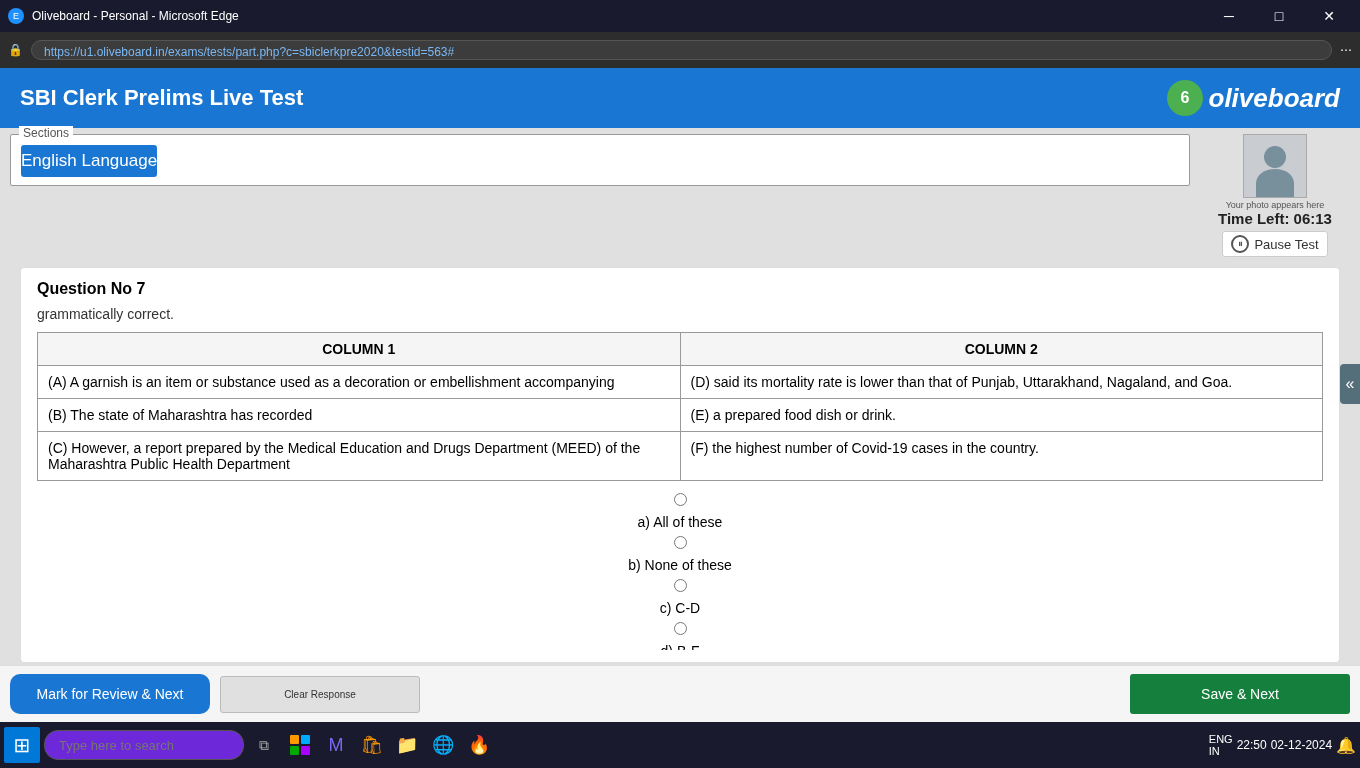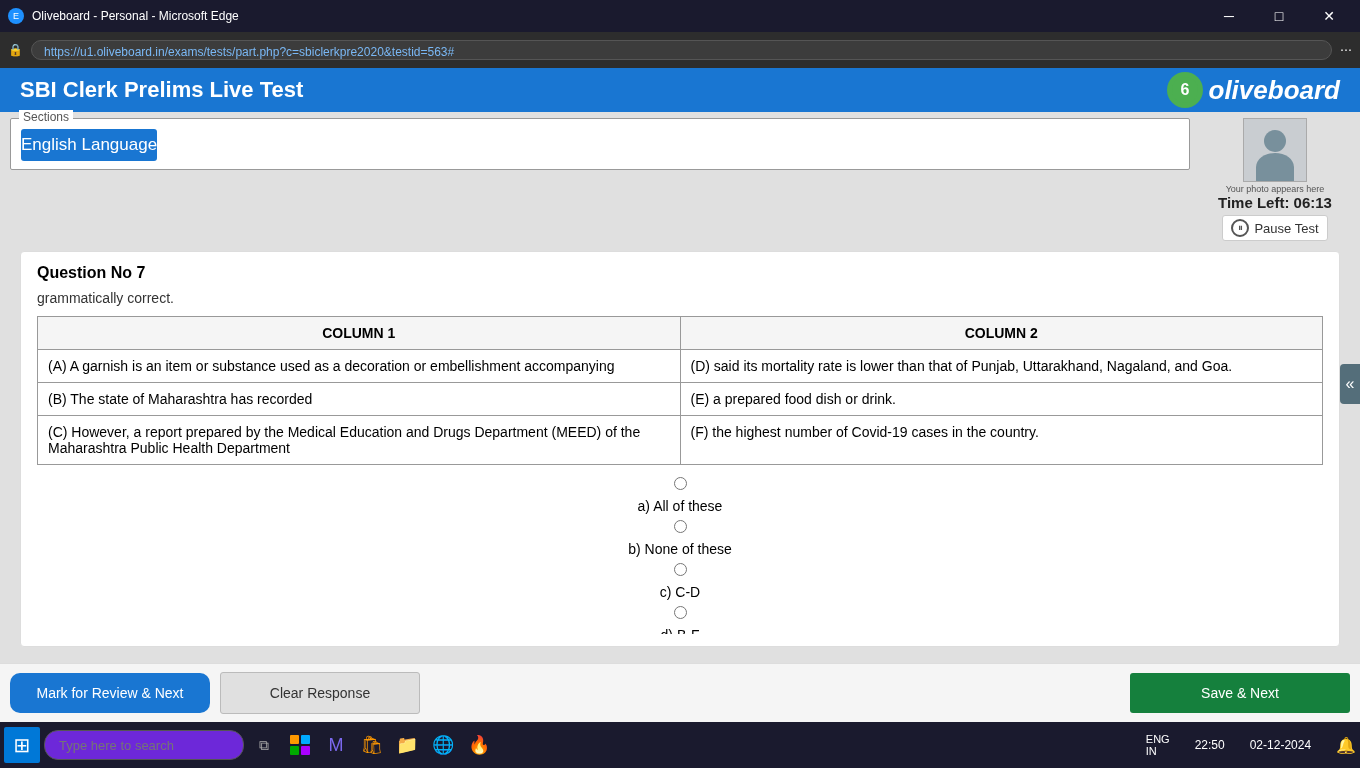--- a/index.html
+++ b/index.html
@@ -39,21 +39,21 @@
       border-radius: 16px;
       padding: 4px 12px;
       color: #7ab8f5;
       font-size: 12px;
       height: 20px;
     }
 
     
     .app-header {
       background: #1976d2;
-      height: 44px;
+      height: 60px;
       display: flex;
       align-items: center;
       justify-content: space-between;
       padding: 0 20px;
     }
     .app-title {
       color: white;
       font-size: 22px;
       font-weight: bold;
     }
@@ -152,21 +152,21 @@
       font-size: 14px;
       min-width: 200px;
     }
     .btn-clear {
       background: #e0e0e0;
       color: #333;
       border: 1px solid #bbb;
       padding: 12px 20px;
       border-radius: 3px;
       cursor: pointer;
-      font-size: 14px;
+      font-size: 10px;
       min-width: 200px;
     }
     .btn-save-next {
       background: #15803d;
       color: white;
       border: none;
       padding: 12px 30px;
       border-radius: 3px;
       cursor: pointer;
       font-size: 14px;
@@ -230,21 +230,21 @@
     }
     .taskbar-icon {
       width: 32px; height: 32px;
       display: flex; align-items: center; justify-content: center;
       cursor: pointer; border-radius: 3px;
     }
     .taskbar-right {
       margin-left: auto;
       display: flex;
       align-items: center;
-      gap: 25px;
+      gap: 4px;
       color: white;
       font-size: 12px;
     }
     .content-zone {
       flex: 1;
       padding: 4px 10px 0 10px;
       overflow: hidden;
       position: relative;
     }
 

